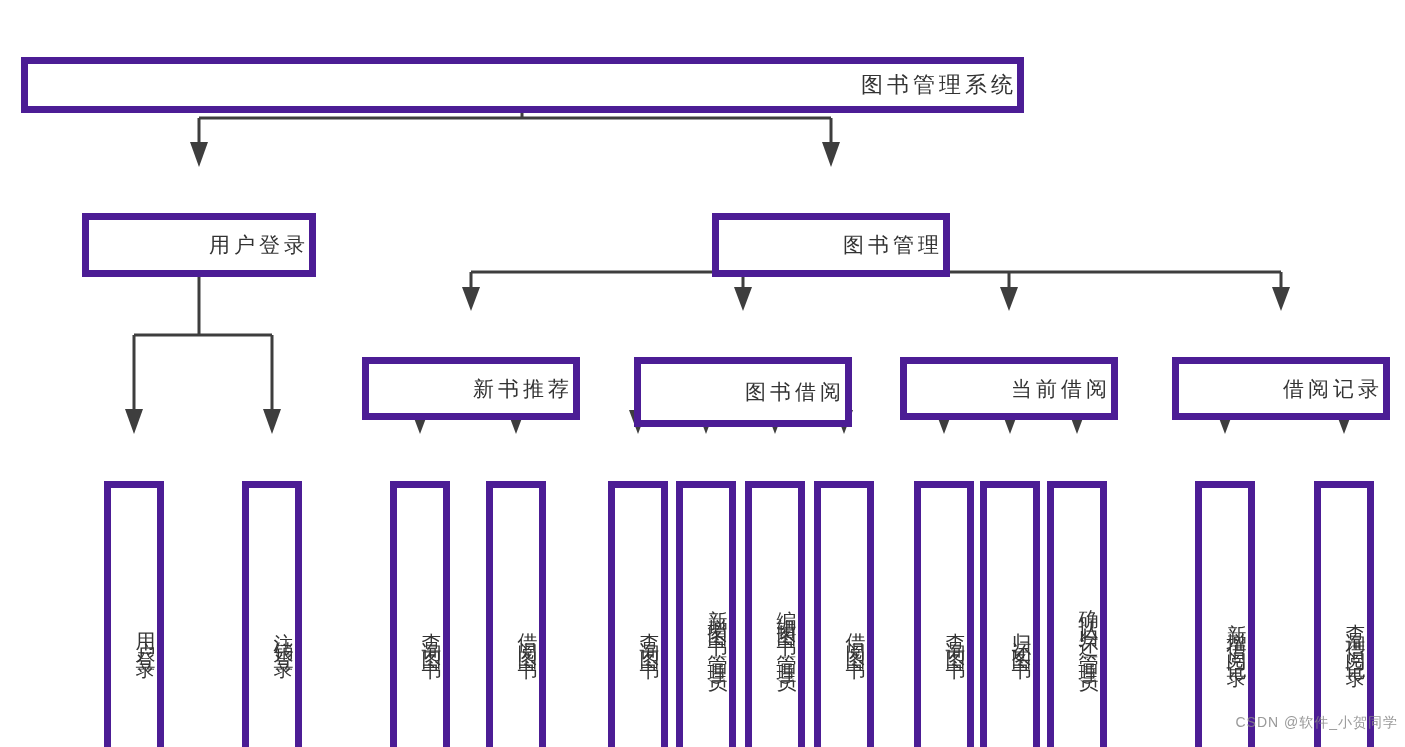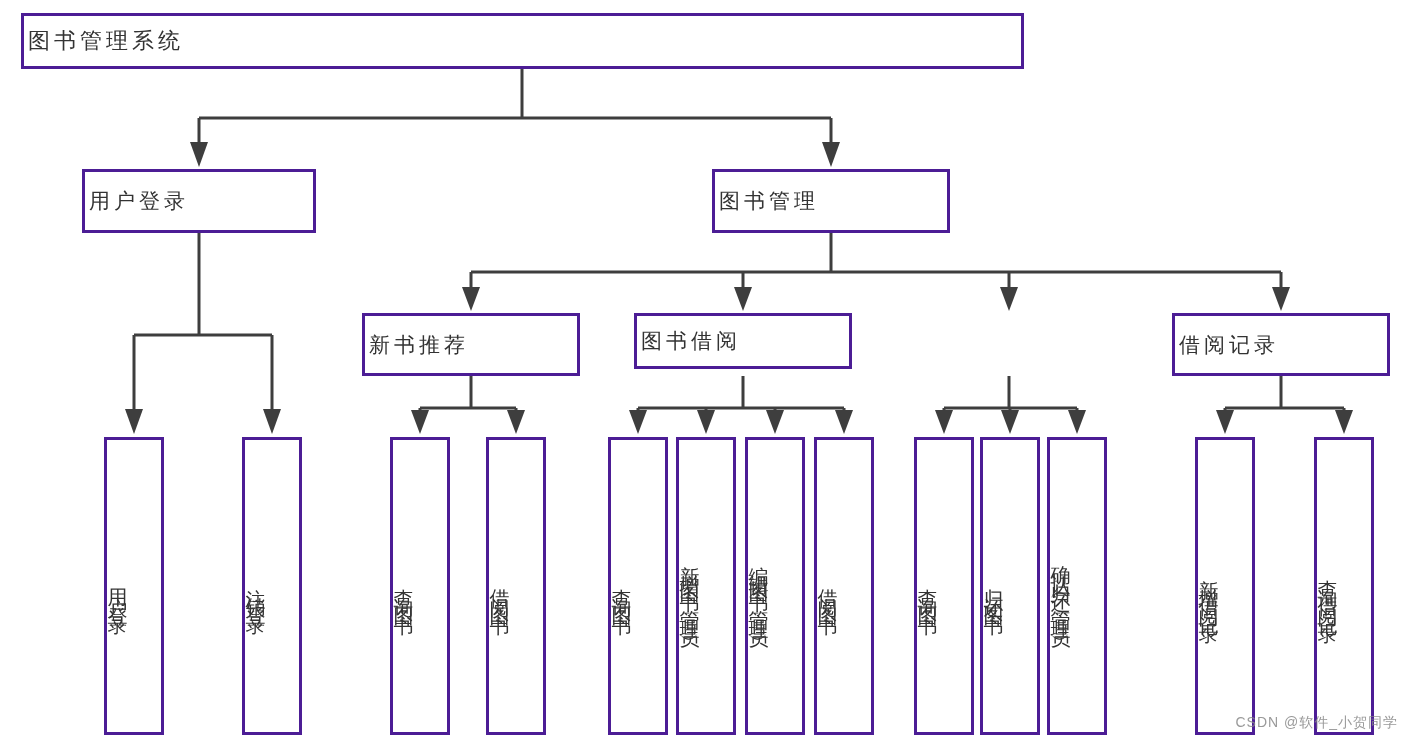--- a/index.html
+++ b/index.html
@@ -18,26 +18,27 @@
   #connectors {
     position: absolute;
     left: 0;
     top: 0;
     z-index: 0;
   }
   .box {
     position: absolute;
     box-sizing: border-box;
     background: #ffffff;
-    border: 3px solid #4c1d95;
+    border: 7px solid #4c1d95;
     display: flex;
     align-items: center;
-    justify-content: flex-start;
+    justify-content: flex-end;
     color: #333333;
     z-index: 1;
+    margin-top: 44px;
   }
   .h-label {
     font-size: 21px;
     letter-spacing: 4px;
     white-space: nowrap;
     text-indent: 4px; 
   }
   .root-box .h-label { font-size: 22px; }
   .leaf {
     width: 60px;
@@ -117,22 +118,25 @@
   <div class="box" style="left:82px; top:169px; width:234px; height:64px;">
     <span class="h-label">用户登录</span>
   </div>
   <div class="box" style="left:362px; top:313px; width:218px; height:63px;">
     <span class="h-label">新书推荐</span>
   </div>
 
   <div class="box" style="left:712px; top:169px; width:238px; height:64px;">
     <span class="h-label">图书管理</span>
   </div>
-  <div class="box" style="left:634px; top:313px; width:218px; height:56px;">
+  <div class="box" style="left:634px; top:313px; width:218px; height:70px;">
     <span class="h-label">图书借阅</span>
+  </div>
+  <div class="box" style="left:900px; top:313px; width:218px; height:63px;">
+    <span class="h-label">当前借阅</span>
   </div>
   <div class="box" style="left:1172px; top:313px; width:218px; height:63px;">
     <span class="h-label">借阅记录</span>
   </div>
 
   <div class="box leaf" style="left:104px;">
     <span class="v-label">用户登录</span>
   </div>
   <div class="box leaf" style="left:242px;">
     <span class="v-label">注销登录</span>

